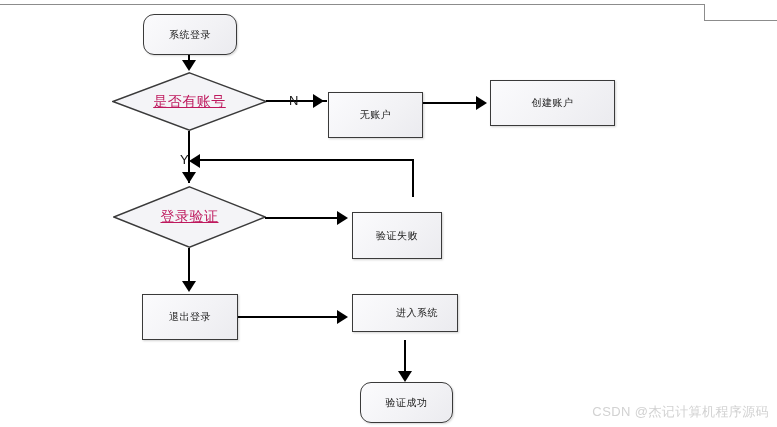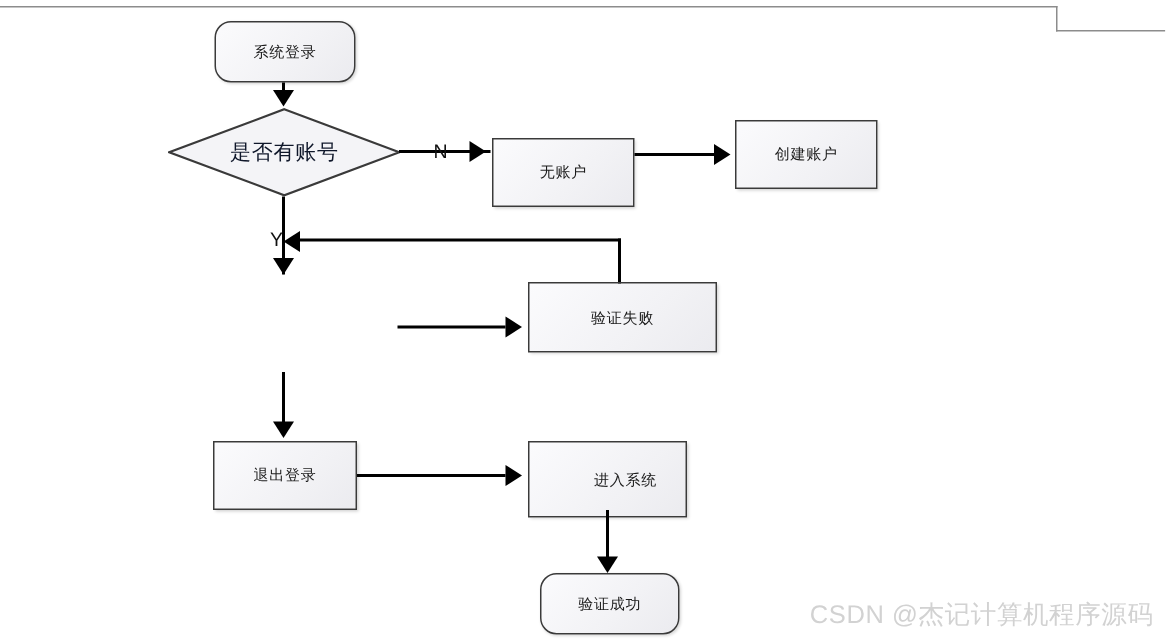--- a/index.html
+++ b/index.html
@@ -61,22 +61,23 @@
   }
   .decision .dshape {
     position: absolute;
     inset: 0;
   }
   .decision .dlabel {
     position: relative;
     z-index: 2;
     font-size: 14px;
     letter-spacing: 0.5px;
-    color: #0f172a;
+    color: #be185d;
     white-space: nowrap;
+    text-decoration: underline;
   }
 
   
   .line {
     position: absolute;
     background: #000000;
   }
   .line.h { height: 2px; }
   .line.v { width: 2px; }
 
@@ -109,21 +110,21 @@
     color: #111111;
     font-family: "Liberation Sans", "DejaVu Sans", sans-serif;
     line-height: 1;
   }
 
   
   .watermark {
     position: absolute;
     right: 8px;
     bottom: 6px;
-    font-size: 17px;
+    font-size: 13px;
     color: #d2d2d2;
     letter-spacing: 0.4px;
     white-space: nowrap;
     user-select: none;
   }
 </style>
 </head>
 <body>
 
 <div id="canvas">
@@ -150,51 +151,57 @@
   <div class="arrow right" style="left:313px; top:94px;"></div>
   <div class="branch-label" style="left:289px; top:94px;">N</div>
 
   <div class="node process" style="left:328px; top:92px; width:95px; height:46px;">
     <span>无账户</span>
   </div>
 
   <div class="line h" style="left:423px; top:102px; width:55px;"></div>
   <div class="arrow right" style="left:476px; top:96px;"></div>
 
-  <div class="node process" style="left:490px; top:80px; width:95px; height:46px;">
+  <div class="node process" style="left:490px; top:80px; width:125px; height:46px;">
     <span>创建账户</span>
   </div>
 
   <div class="line v" style="left:188px; top:131px; height:52px;"></div>
   <div class="arrow down" style="left:182px; top:172px;"></div>
   <div class="branch-label" style="left:180px; top:153px;">Y</div>
 
   <div class="line v" style="left:412px; top:159px; height:38px;"></div>
   <div class="line h" style="left:199px; top:159px; width:215px;"></div>
   <div class="arrow left" style="left:189px; top:154px;"></div>
 
+  <div class="decision" style="left:113px; top:186px; width:153px; height:62px;">
+    <svg class="dshape" viewBox="0 0 153 62" preserveAspectRatio="none">
+      <polygon points="76.5,0.8 152.2,31 76.5,61.2 0.8,31" fill="#f4f4f7" stroke="#3a3a3a" stroke-width="1.4"></polygon>
+    </svg>
+    <span class="dlabel">登录验证</span>
+  </div>
 
   <div class="line h" style="left:265px; top:217px; width:72px;"></div>
   <div class="arrow right" style="left:337px; top:211px;"></div>
 
-  <div class="node process" style="left:352px; top:188px; width:126px; height:47px;">
+  <div class="node process" style="left:352px; top:212px; width:90px; height:47px;">
     <span>验证失败</span>
   </div>
 
   <div class="line v" style="left:188px; top:248px; height:36px;"></div>
   <div class="arrow down" style="left:182px; top:281px;"></div>
 
   <div class="node process" style="left:142px; top:294px; width:96px; height:46px;">
     <span>退出登录</span>
   </div>
 
   <div class="line h" style="left:238px; top:316px; width:99px;"></div>
   <div class="arrow right" style="left:337px; top:310px;"></div>
 
-  <div class="node process" style="left:352px; top:294px; width:106px; height:51px;padding-left:24px;">
+  <div class="node process" style="left:352px; top:294px; width:106px; height:38px;padding-left:24px;">
     <span>进入系统</span>
   </div>
 
   <div class="line v" style="left:404px; top:340px; height:36px;"></div>
   <div class="arrow down" style="left:398px; top:371px;"></div>
 
   <div class="node rounded terminator" style="left:360px; top:382px; width:93px; height:41px;">
     <span>验证成功</span>
   </div>
 

